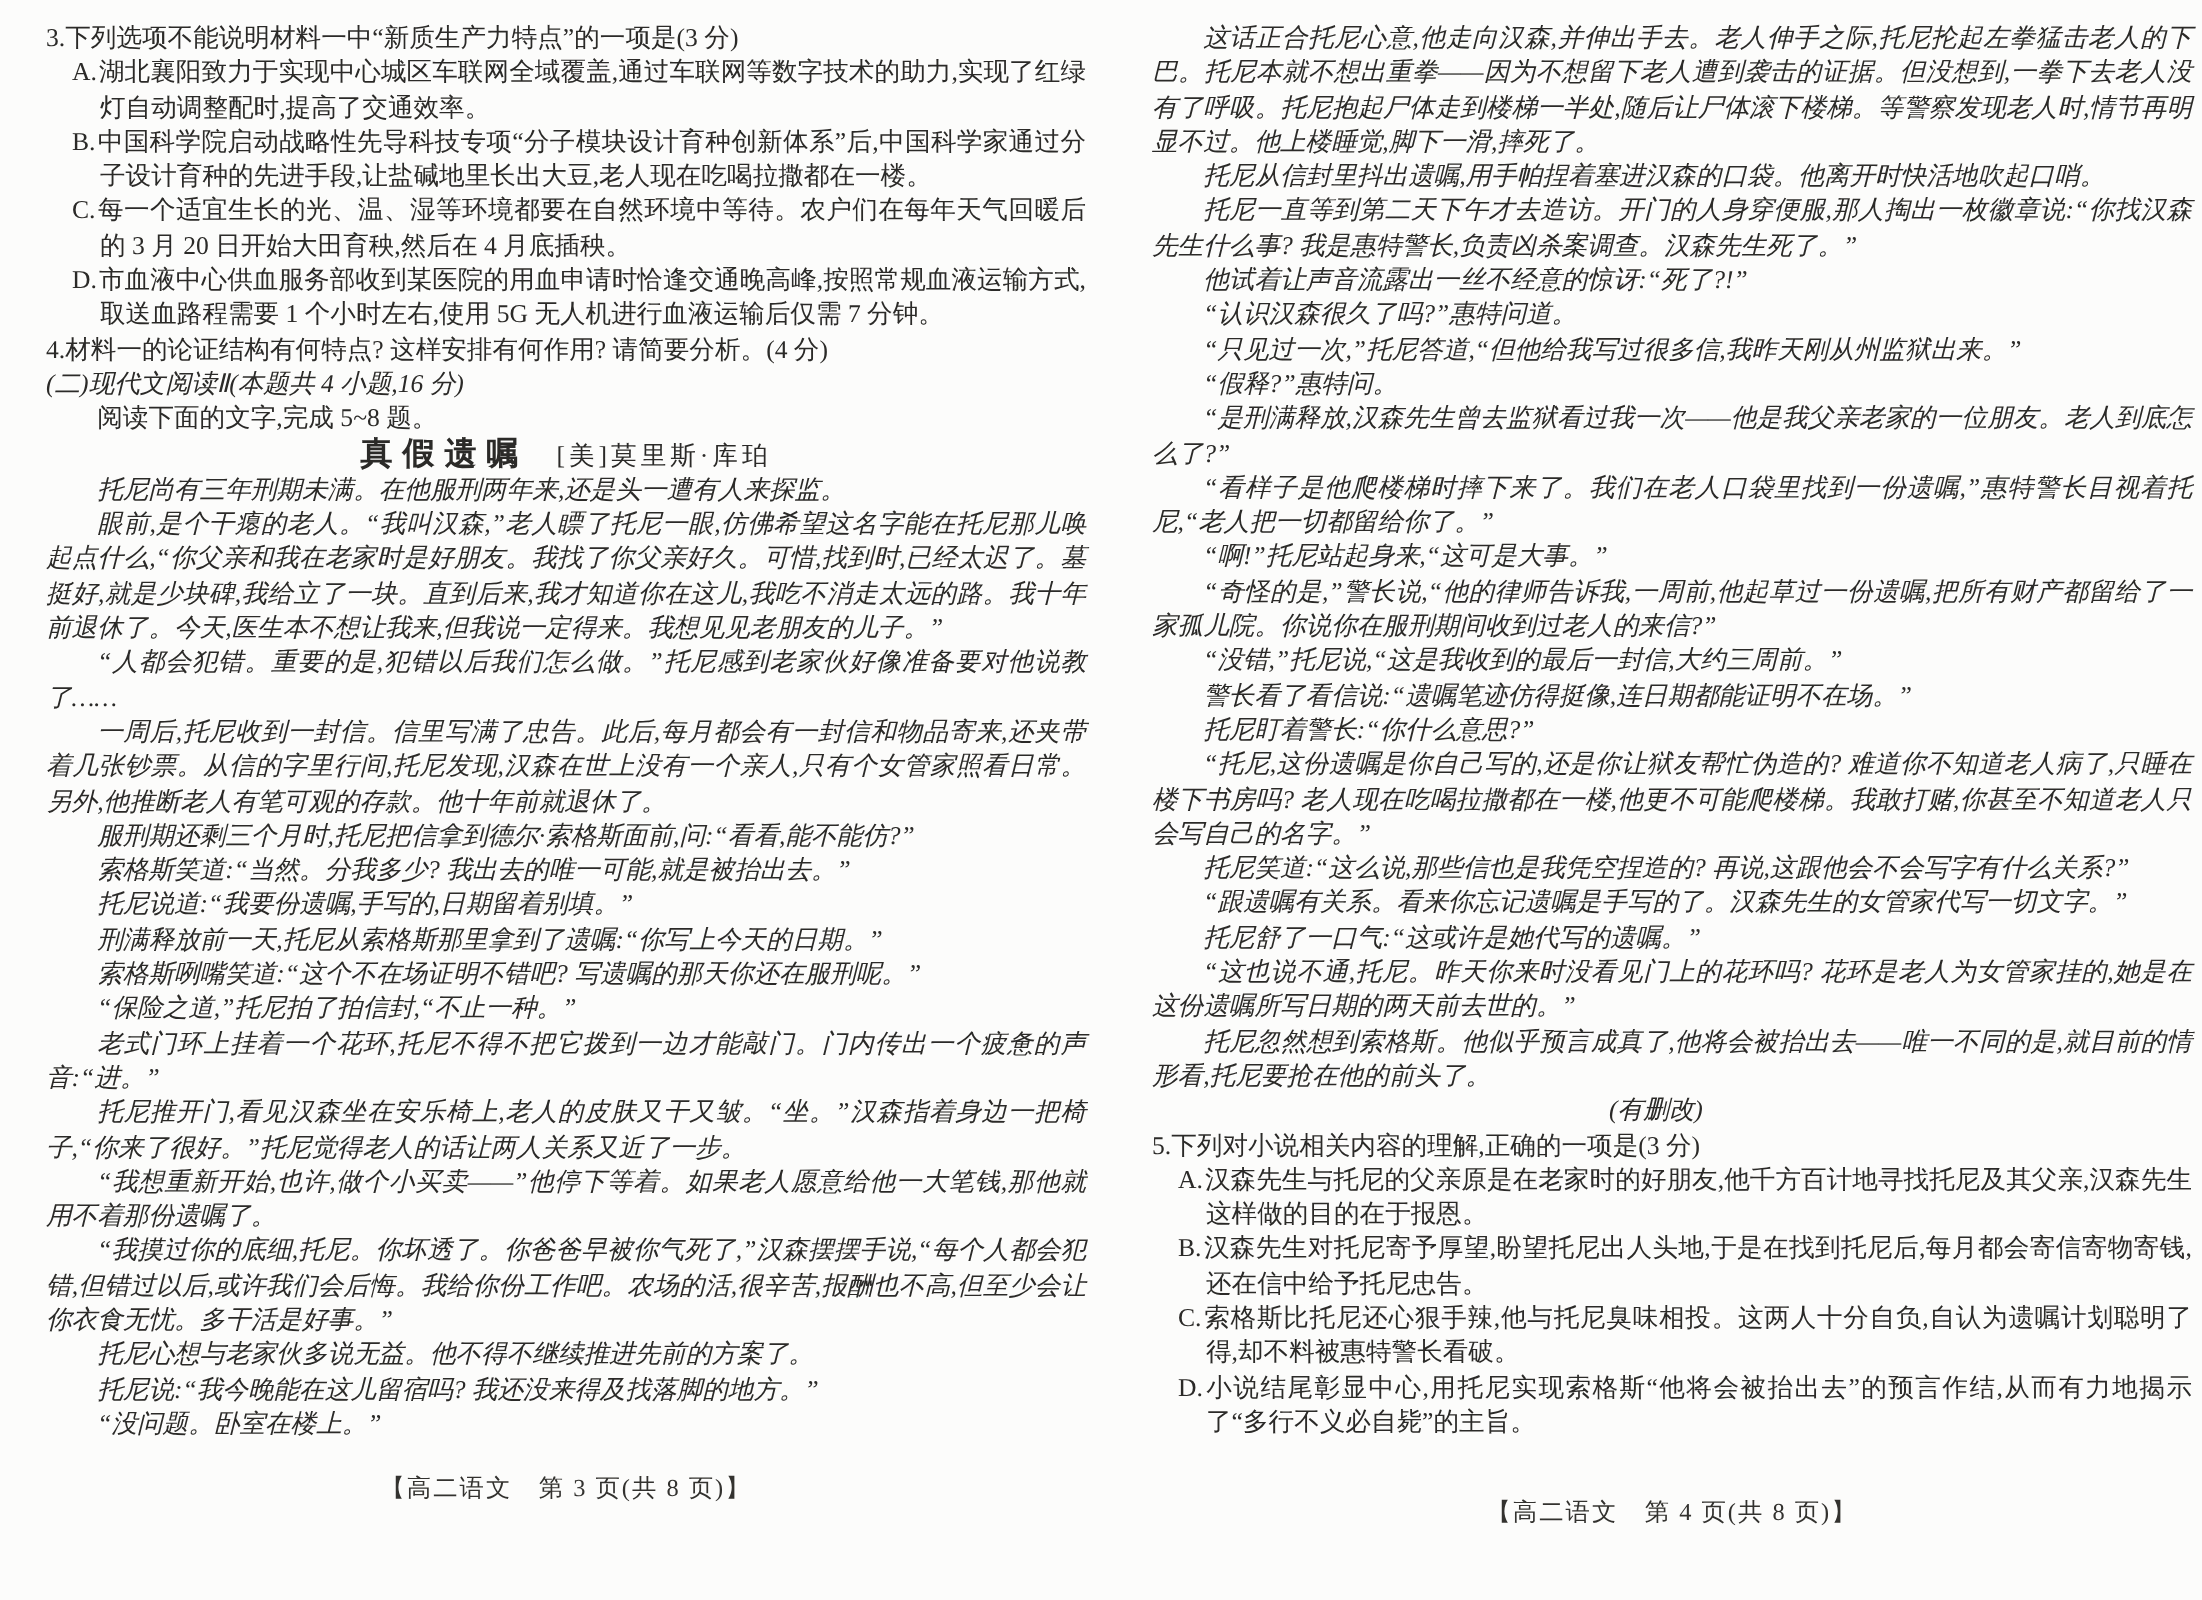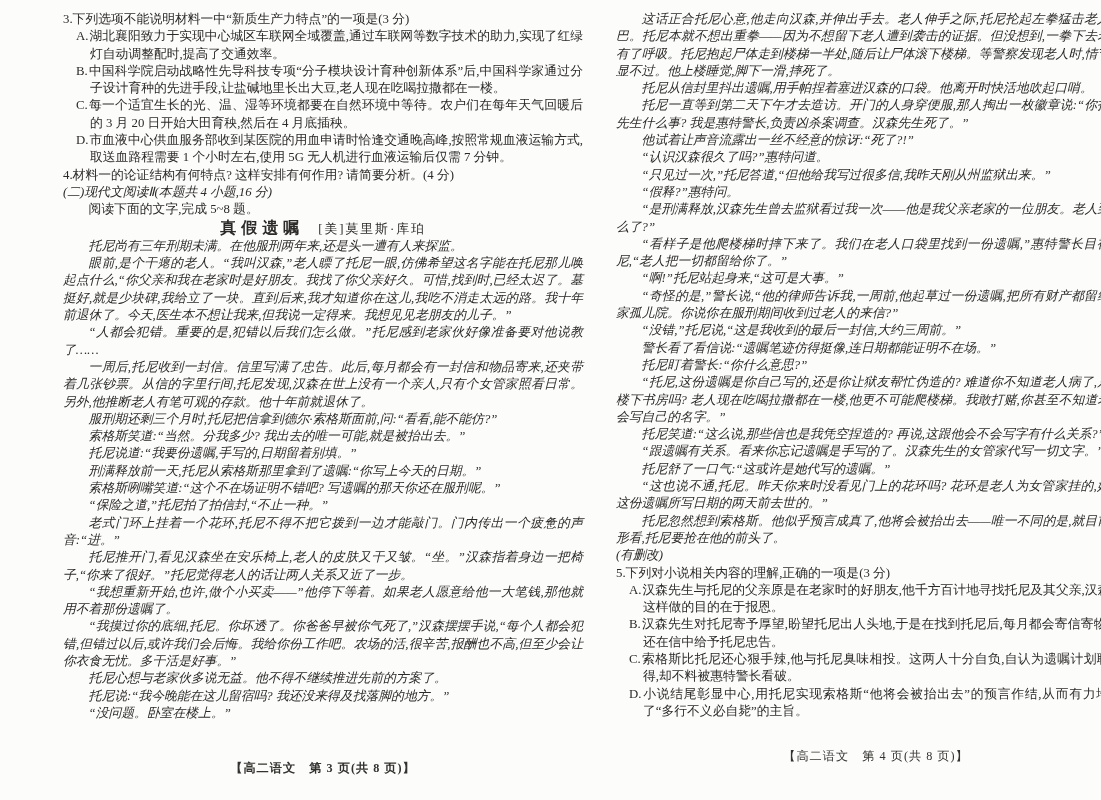--- a/index.html
+++ b/index.html
@@ -13,21 +13,20 @@
   body {
     position: relative;
     font-family: "Liberation Serif", serif;
     color: #2b2a28;
   }
   .page {
     position: absolute;
     top: 0;
     height: 800px;
     width: 520px;
-    margin-left: 40px;
   }
   #page-left  { left: 23px; }
   #page-right { left: 576px; }
   .content {
     padding-top: 11px;
     font-size: 12.8px;
     line-height: 17.3px;
     text-align: justify;
   }
   #page-right .content { }
@@ -57,35 +56,35 @@
   .story-title .t {
     font-weight: bold;
     letter-spacing: 5px;
     font-size: 16px;
   }
   .story-title .a {
     margin-left: 14px;
     letter-spacing: 2px;
   }
   .deletion-note {
-    text-align: left;
+    text-align: center;
     padding-right: 16px;
     font-style: italic;
     margin: 0;
   }
   .footer {
     position: absolute;
     left: 0;
     right: 0;
     text-align: center;
     font-size: 12.2px;
     color: #33322f;
     letter-spacing: 1px;
   }
-  #page-left  .footer { top: 760px; font-weight: bold; }
+  #page-left  .footer { top: 736px; }
   #page-right .footer { top: 748px; }
 </style>
 </head>
 <body>
 
 <div class="page" id="page-left">
   <div class="content">
 
     <div class="stem">3.下列选项不能说明材料一中“新质生产力特点”的一项是(3 分)</div>
 

